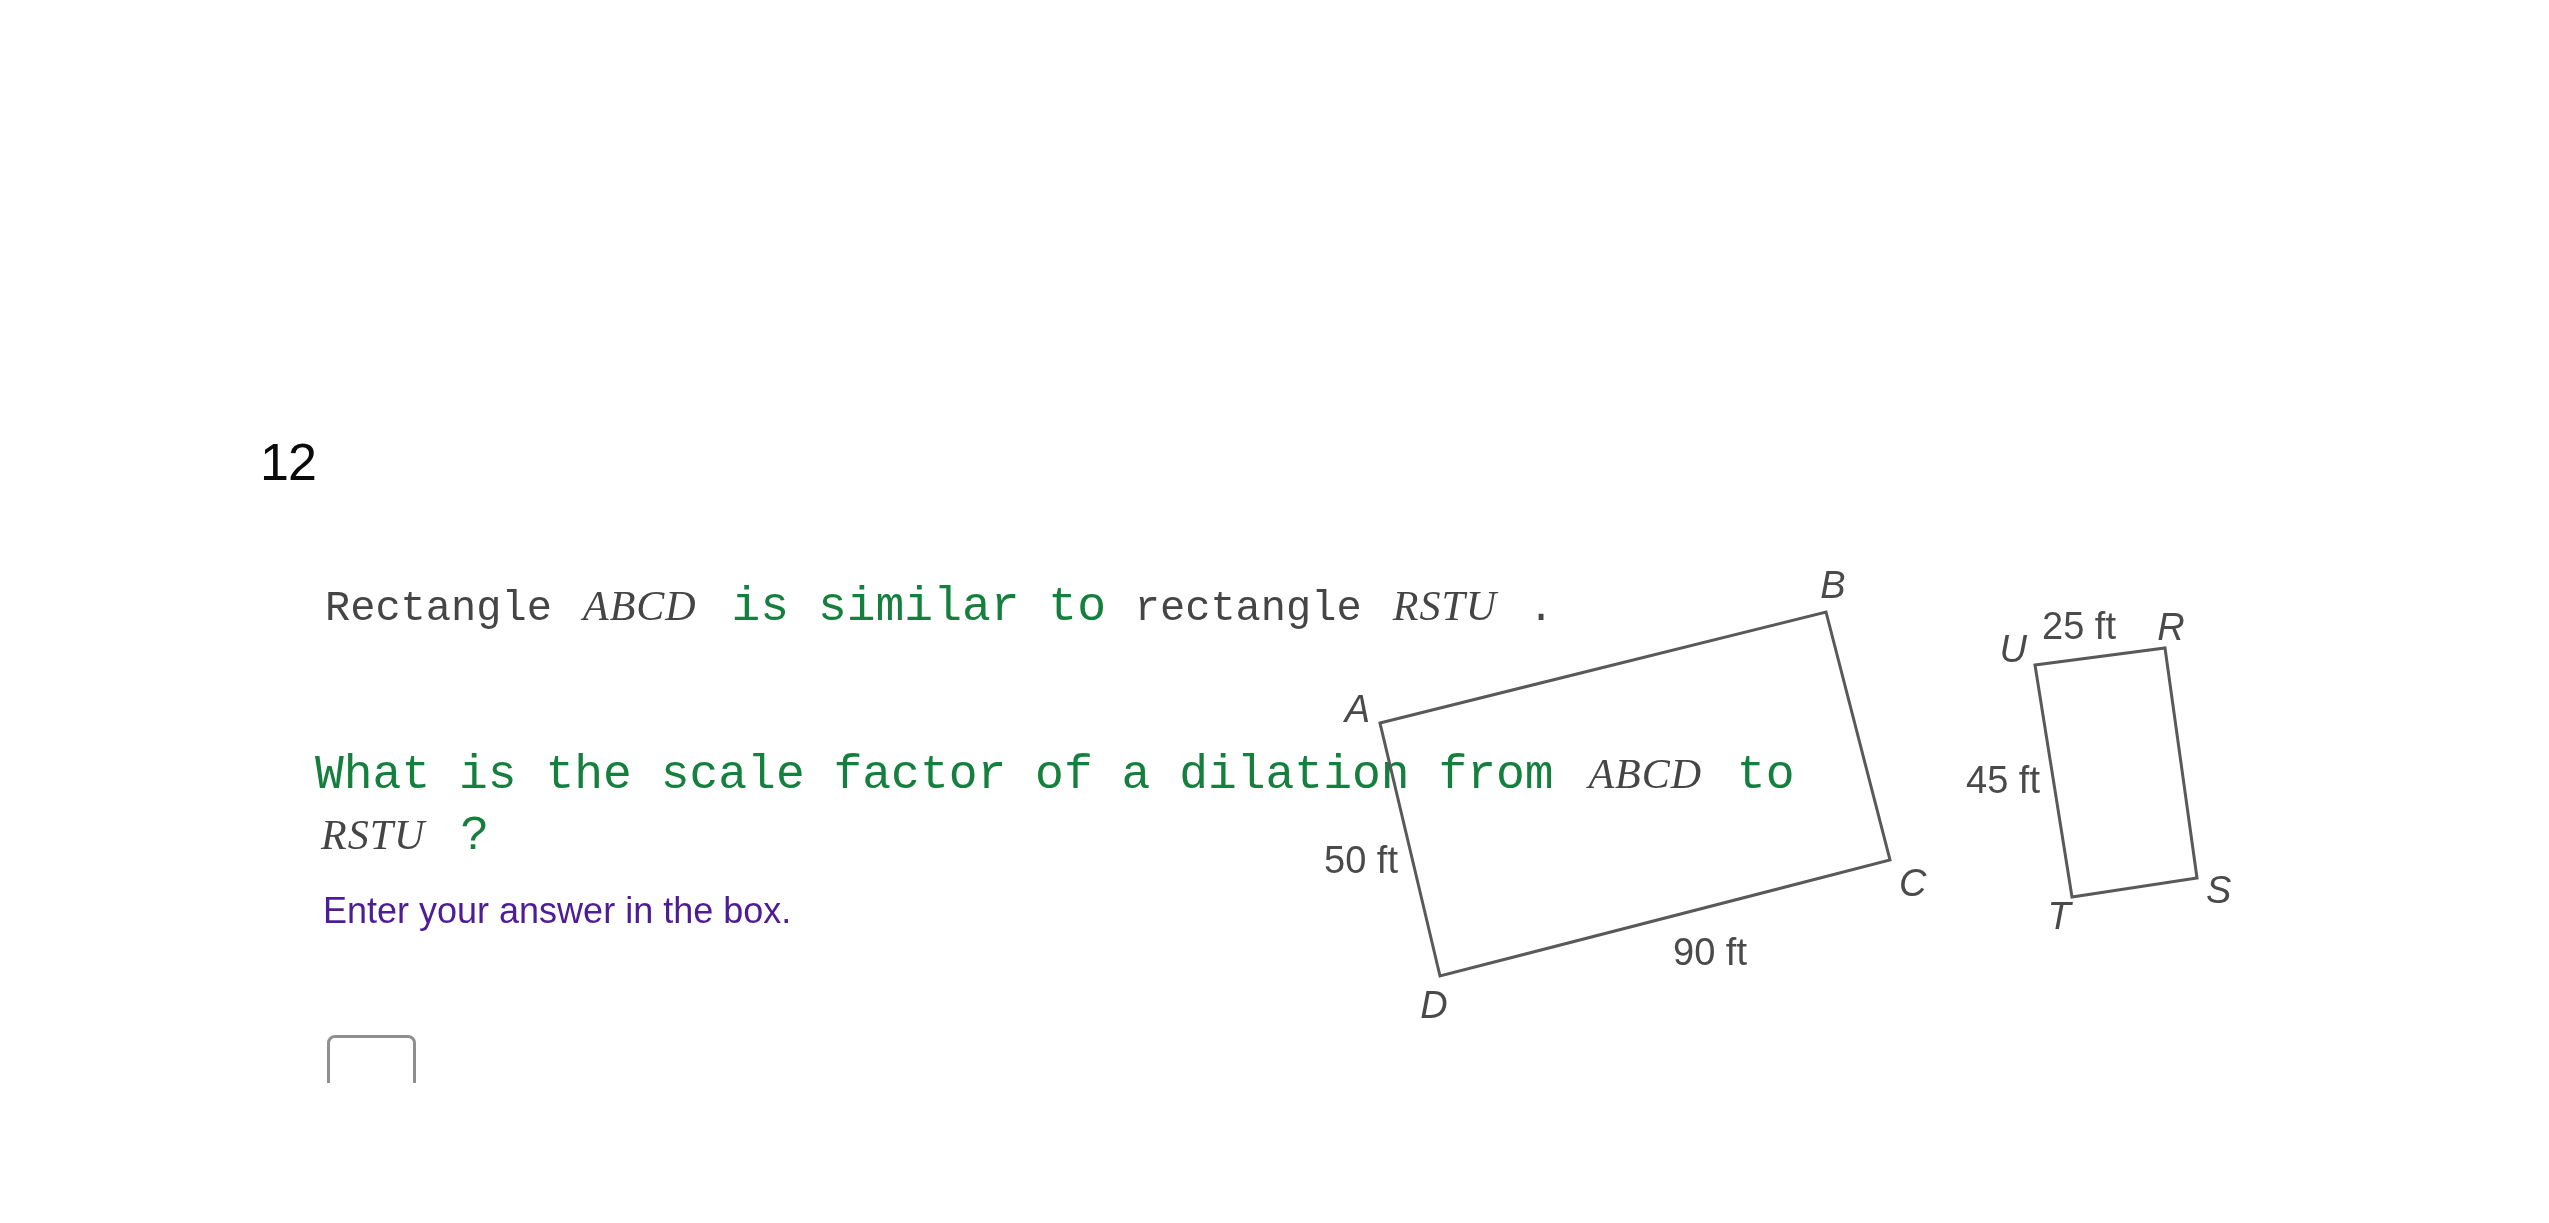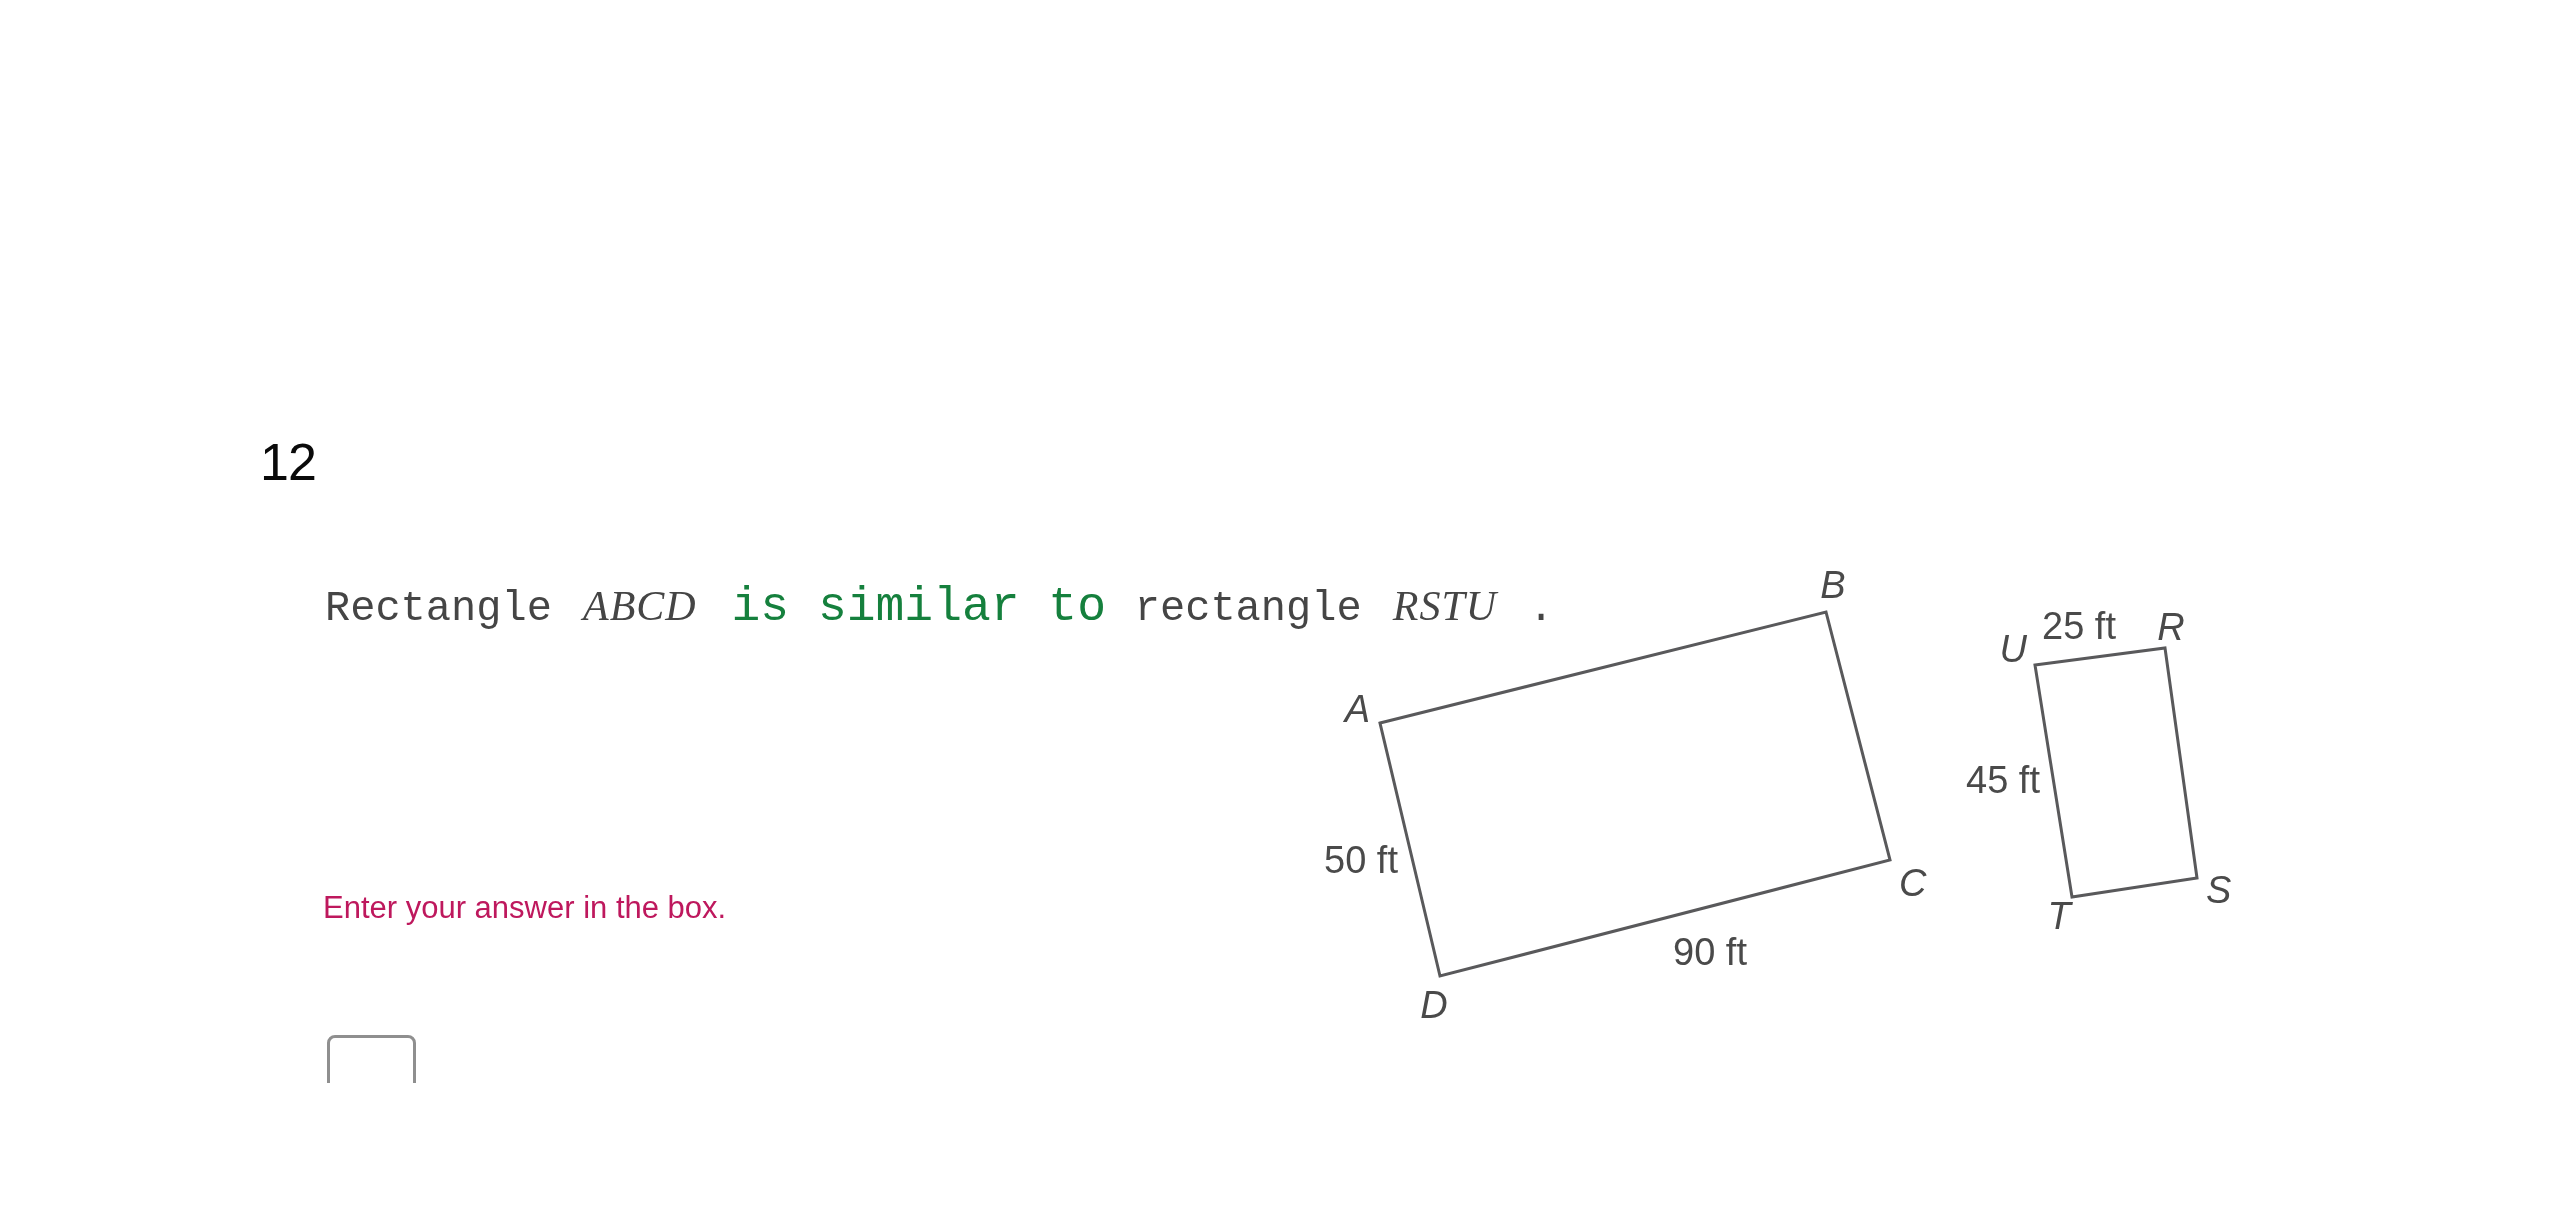--- a/index.html
+++ b/index.html
@@ -28,22 +28,22 @@
   .stem-p {
     position: absolute;
     margin: 0;
     white-space: nowrap;
   }
   .statement { left: 325px; top: 580px; }
   .prompt    { left: 315px; top: 748px; }
   .prompt .line { display: block; line-height: 52px; }
   .instruction {
     left: 323px; top: 890px;
-    font-size: 31px;
-    color: #be185d;
+    font-size: 36px;
+    color: #4c1d95;
     font-family: "Liberation Sans", sans-serif;
   }
   .t-serif {
     font-family: Liberation Mono, monospace;
     font-size: 42px;
     color: #454545;
   }
   .t-math {
     font-family: "Liberation Serif", serif;
     font-style: italic;
@@ -102,20 +102,24 @@
 <body>
 
 <div class="page">
 
   <div class="qnum">12</div>
 
   <p class="stem-p statement">
     <span class="t-serif">Rectangle </span><span class="t-math">ABCD</span><span class="t-sans"> is similar to </span><span class="t-serif">rectangle </span><span class="t-math">RSTU</span><span class="t-serif"> .</span>
   </p>
 
+  <p class="stem-p prompt">
+    <span class="line"><span class="t-sans">What is the scale factor of a dilation from </span><span class="t-math">ABCD</span><span class="t-sans"> to</span></span>
+    <span class="line"><span class="t-math">RSTU</span><span class="t-sans"> ?</span></span>
+  </p>
 
   <p class="stem-p instruction">Enter your answer in the box.</p>
 
   <input class="answer-box" type="text" value="" style="">
 
   <svg class="diagram-svg" width="2549" height="1223" viewBox="0 0 2549 1223">
 
     <polygon class="shape" points="1380,723 1826,612 1890,860 1440,976"></polygon>
 
     <text class="vlabel" x="1370" y="722" text-anchor="end">A</text>

